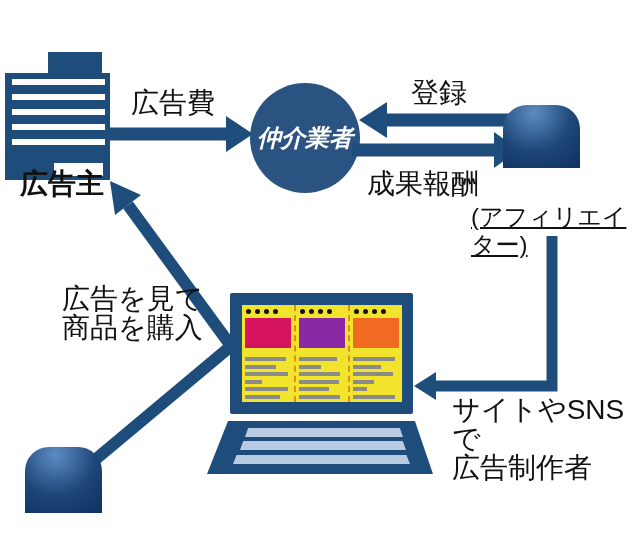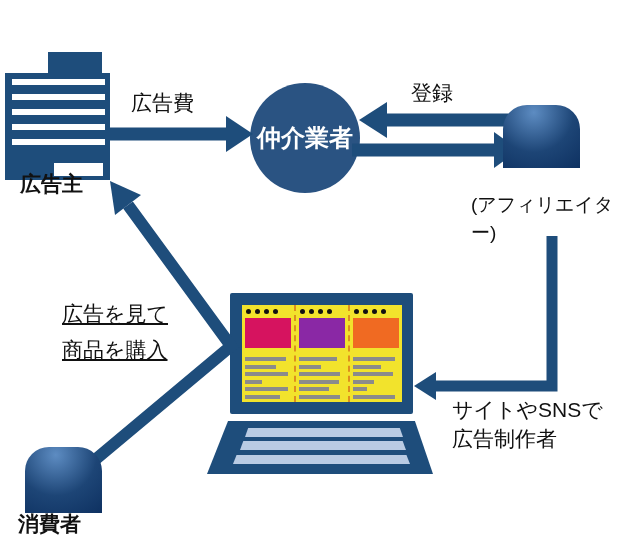--- a/index.html
+++ b/index.html
@@ -4,39 +4,39 @@
 <style>
   html,body{margin:0;padding:0;background:#fff;}
   #stage{
     position:relative;width:638px;height:549px;background:#ffffff;overflow:hidden;
     font-family:"Liberation Sans","DejaVu Sans",sans-serif;color:#111;
   }
   .abs{position:absolute;}
   
   #title{left:0;top:3px;width:638px;text-align:center;font-size:26px;font-weight:700;letter-spacing:1px;}
   
-  .lbl{font-size:21px;line-height:28px;white-space:pre-line;}
+  .lbl{font-size:28px;line-height:28px;white-space:pre-line;}
   .lbl.bold{font-weight:700;}
   #advertiser-label{left:20px;top:170px;}
   #adfee-label{left:131px;top:89px;}
   #registration-label{left:411px;top:79px;}
   #reward-label{left:367px;top:170px;}
   #creator-label{left:489px;top:174px;}
-  #creator-sublabel{left:471px;top:191px;font-size:19px;}
+  #creator-sublabel{left:471px;top:203px;font-size:24px;text-decoration:underline;}
   #consumer-label{left:18px;top:510px;}
-  #purchase-label{left:62px;top:296px;line-height:36px;text-decoration:underline;}
+  #purchase-label{left:62px;top:284px;line-height:29px;}
   #introduce-label{left:452px;top:395px;line-height:29px;}
   
   #building-top{left:48px;top:52px;width:54px;height:22px;background:#1e4d7b;}
   #building-body{left:5px;top:73px;width:105px;height:107px;background:#1e4d7b;}
   .b-stripe{position:absolute;left:7px;width:93px;height:6px;background:#fff;}
   #building-door{position:absolute;left:49px;top:90px;width:49px;height:13px;background:#fff;}
   
   #intermediary-circle{left:250px;top:83px;width:110px;height:110px;border-radius:50%;
-    background:#2a5382;display:flex;align-items:center;justify-content:center;}
+    background:#2a5382;display:flex;align-items:center;justify-content:center;font-style:italic;}
   #intermediary-circle .txt{color:#fff;font-weight:700;font-size:24px;letter-spacing:0px;}
   
   .person-head{border-radius:50%;
     background:radial-gradient(circle at 32% 26%,#86add e0 0%,#86adde 0%,#3f70ac 45%,#113a6e 100%);}
   .person-body{border-radius:24px 24px 0 0;
     background:radial-gradient(circle at 40% 12%,#5d8cc2 0%,#1d4576 55%,#0e3161 100%);}
   #creator-head{left:515px;top:53px;width:55px;height:55px;}
   #creator-body{left:503px;top:105px;width:77px;height:63px;}
   #consumer-head{left:36px;top:392px;width:55px;height:55px;}
   #consumer-body{left:25px;top:447px;width:77px;height:66px;}
@@ -158,20 +158,20 @@
   </div>
 
   <div class="abs person-head" id="creator-head"></div>
   <div class="abs person-body" id="creator-body"></div>
   <div class="abs person-head" id="consumer-head"></div>
   <div class="abs person-body" id="consumer-body"></div>
 
   <div class="abs lbl bold" id="advertiser-label">広告主</div>
   <div class="abs lbl" id="adfee-label">広告費</div>
   <div class="abs lbl" id="registration-label">登録</div>
+  <div class="abs lbl" id="reward-label">成果報酬</div>
   <div class="abs lbl" id="creator-sublabel">(アフィリエイター)</div>
-  <div class="abs lbl bold" id="consumer-label">消費者</div>
   <div class="abs lbl" id="purchase-label">広告を見て
 商品を購入</div>
   <div class="abs lbl" id="introduce-label">サイトやSNSで
 広告制作者</div>
 
 </div>
 
 </body></html>

